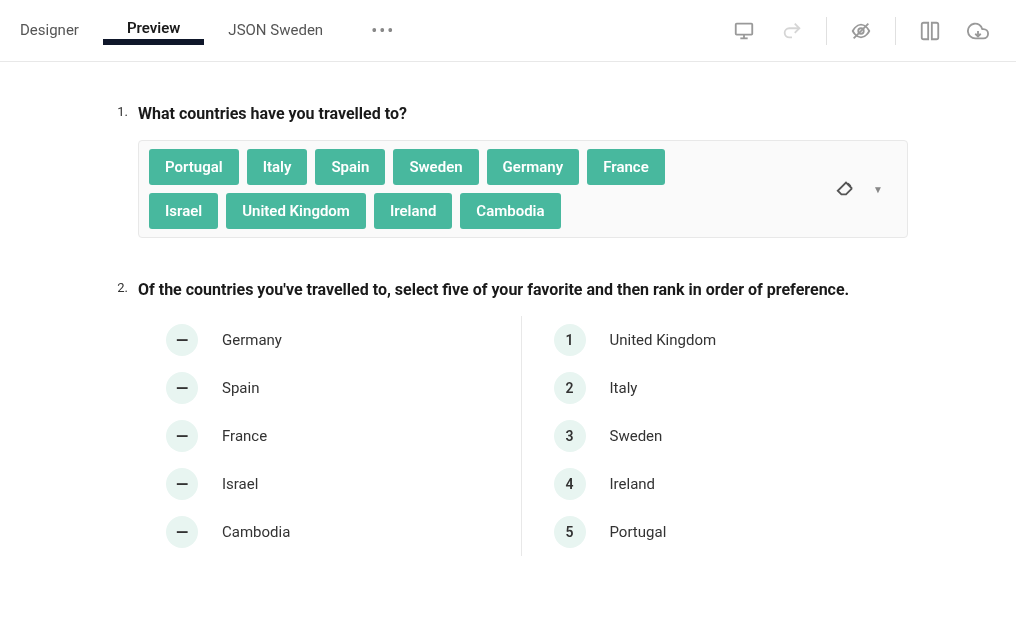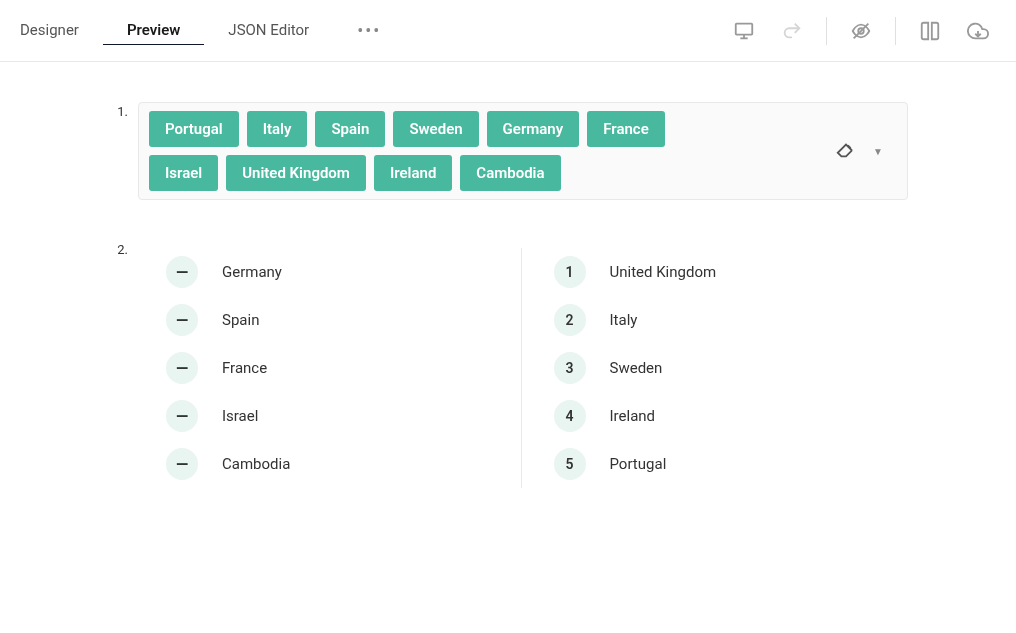--- a/index.html
+++ b/index.html
@@ -27,21 +27,21 @@
     font-size: 15px;
     color: #555;
     cursor: pointer;
     border-bottom: 2px solid transparent;
     position: relative;
   }
   .tab:first-child { padding-left: 0; }
   .tab.active {
     color: #1a1a1a;
     font-weight: 600;
-    border-bottom: 1px solid #0f172a;
+    border-bottom: 6px solid #0f172a;
   }
   .more-icon { padding: 0 24px; color: #888; cursor: pointer; font-size: 18px; letter-spacing: 2px; }
   .toolbar {
     margin-left: auto;
     display: flex;
     align-items: center;
     gap: 12px;
   }
   .toolbar .icon-btn {
     width: 36px;
@@ -160,21 +160,21 @@
     color: #333;
   }
 </style>
 </head>
 <body>
 
 <div class="header">
   <div class="tabs">
     <div class="tab">Designer</div>
     <div class="tab active">Preview</div>
-    <div class="tab">JSON Editor</div>
+    <div class="tab">JSON Sweden</div>
     <div class="more-icon">•••</div>
   </div>
   <div class="toolbar">
     <div class="icon-btn">
       <svg width="22" height="22" viewBox="0 0 24 24" fill="none" stroke="currentColor" stroke-width="2">
           <rect x="3" y="4" width="18" height="12" rx="1"></rect>
           <line x1="8" y1="20" x2="16" y2="20"></line>
           <line x1="12" y1="16" x2="12" y2="20"></line>
         </svg>
     </div>
@@ -207,20 +207,21 @@
         </svg>
     </div>
   </div>
 </div>
 
 <div class="content">
 
   <div class="question">
     <div class="qnum">1.</div>
     <div class="qbody">
+      <div class="qtitle">What countries have you travelled to?</div>
       <div class="tag-input">
         <div class="tags-wrap">
           <span class="tag">Portugal</span>
           <span class="tag">Italy</span>
           <span class="tag">Spain</span>
           <span class="tag">Sweden</span>
           <span class="tag">Germany</span>
           <span class="tag">France</span>
           <span class="tag">Israel</span>
           <span class="tag">United Kingdom</span>
@@ -236,20 +237,21 @@
           </span>
           <span class="chevron">▼</span>
         </div>
       </div>
     </div>
   </div>
 
   <div class="question">
     <div class="qnum">2.</div>
     <div class="qbody">
+      <div class="qtitle">Of the countries you've travelled to, select five of your favorite and then rank in order of preference.</div>
       <div class="rank-container">
         <div class="rank-col">
           <div class="rank-item">
             <span class="rank-badge dash">—</span>
             <span class="rank-label">Germany</span>
           </div>
           <div class="rank-item">
             <span class="rank-badge dash">—</span>
             <span class="rank-label">Spain</span>
           </div>

